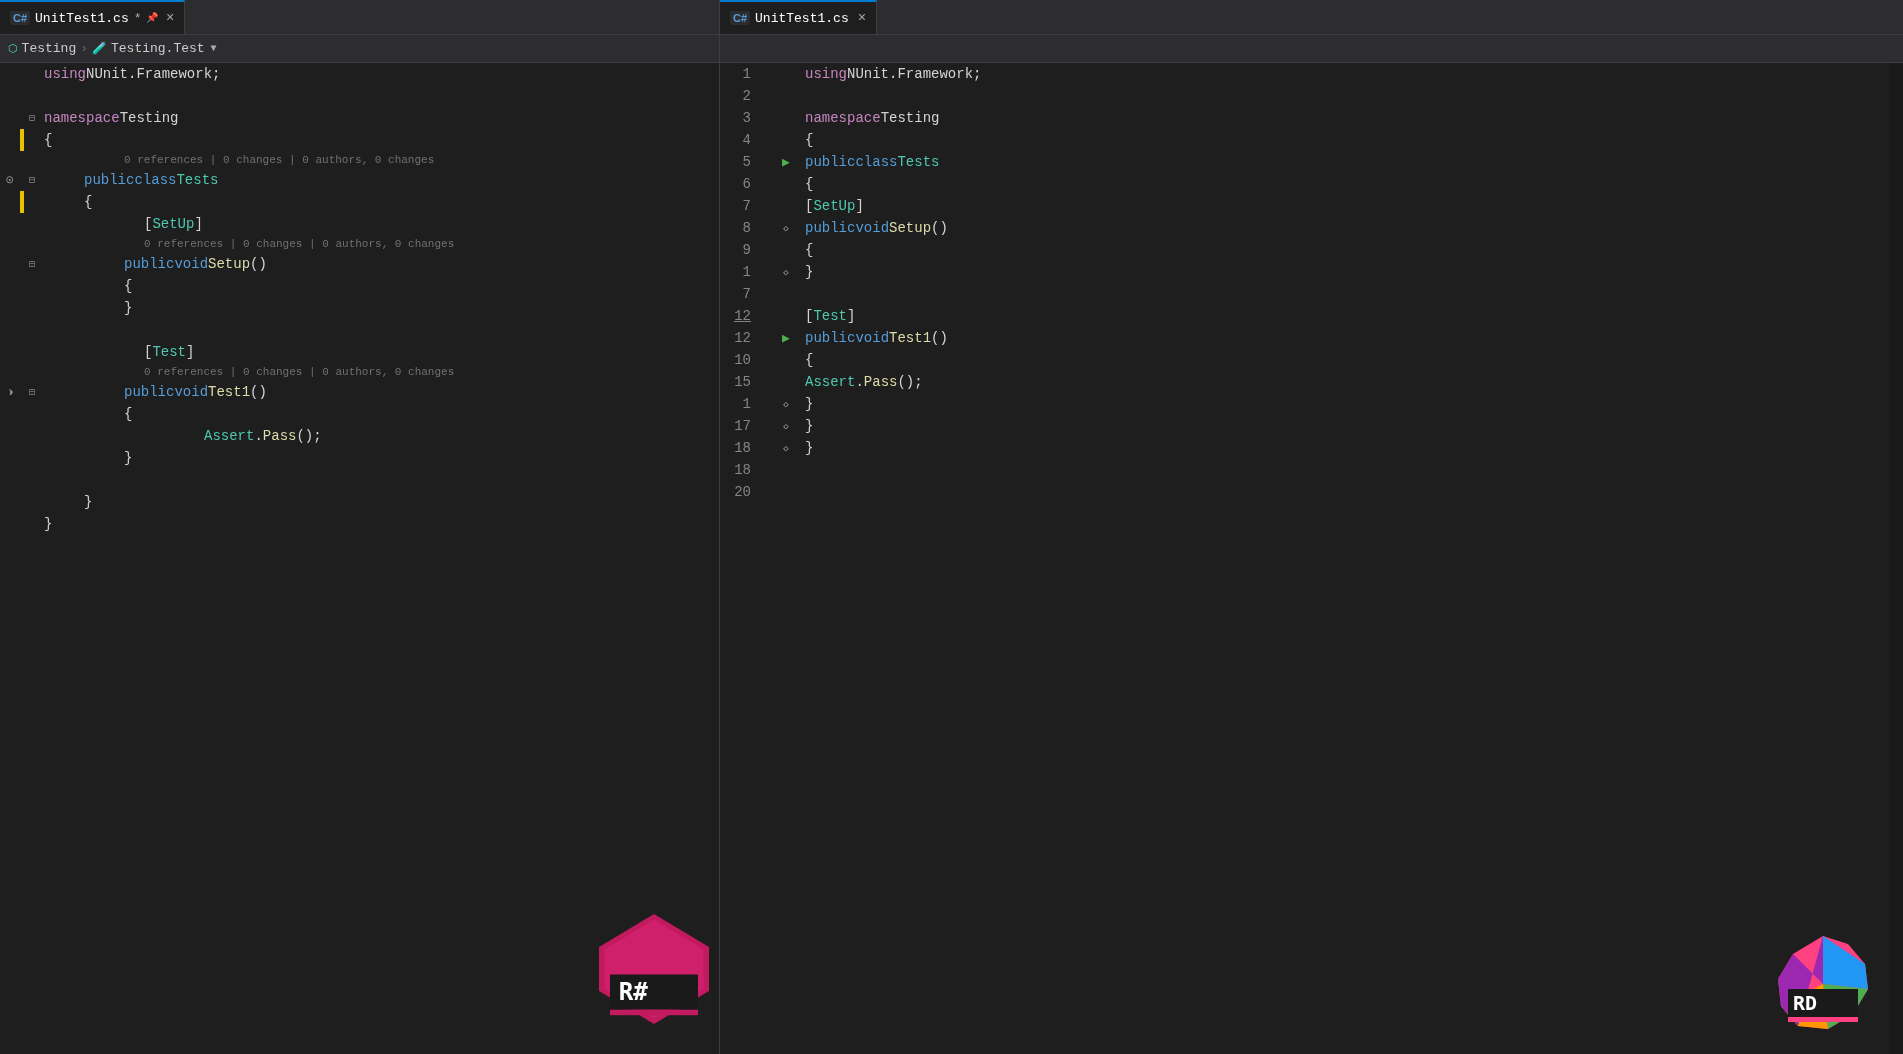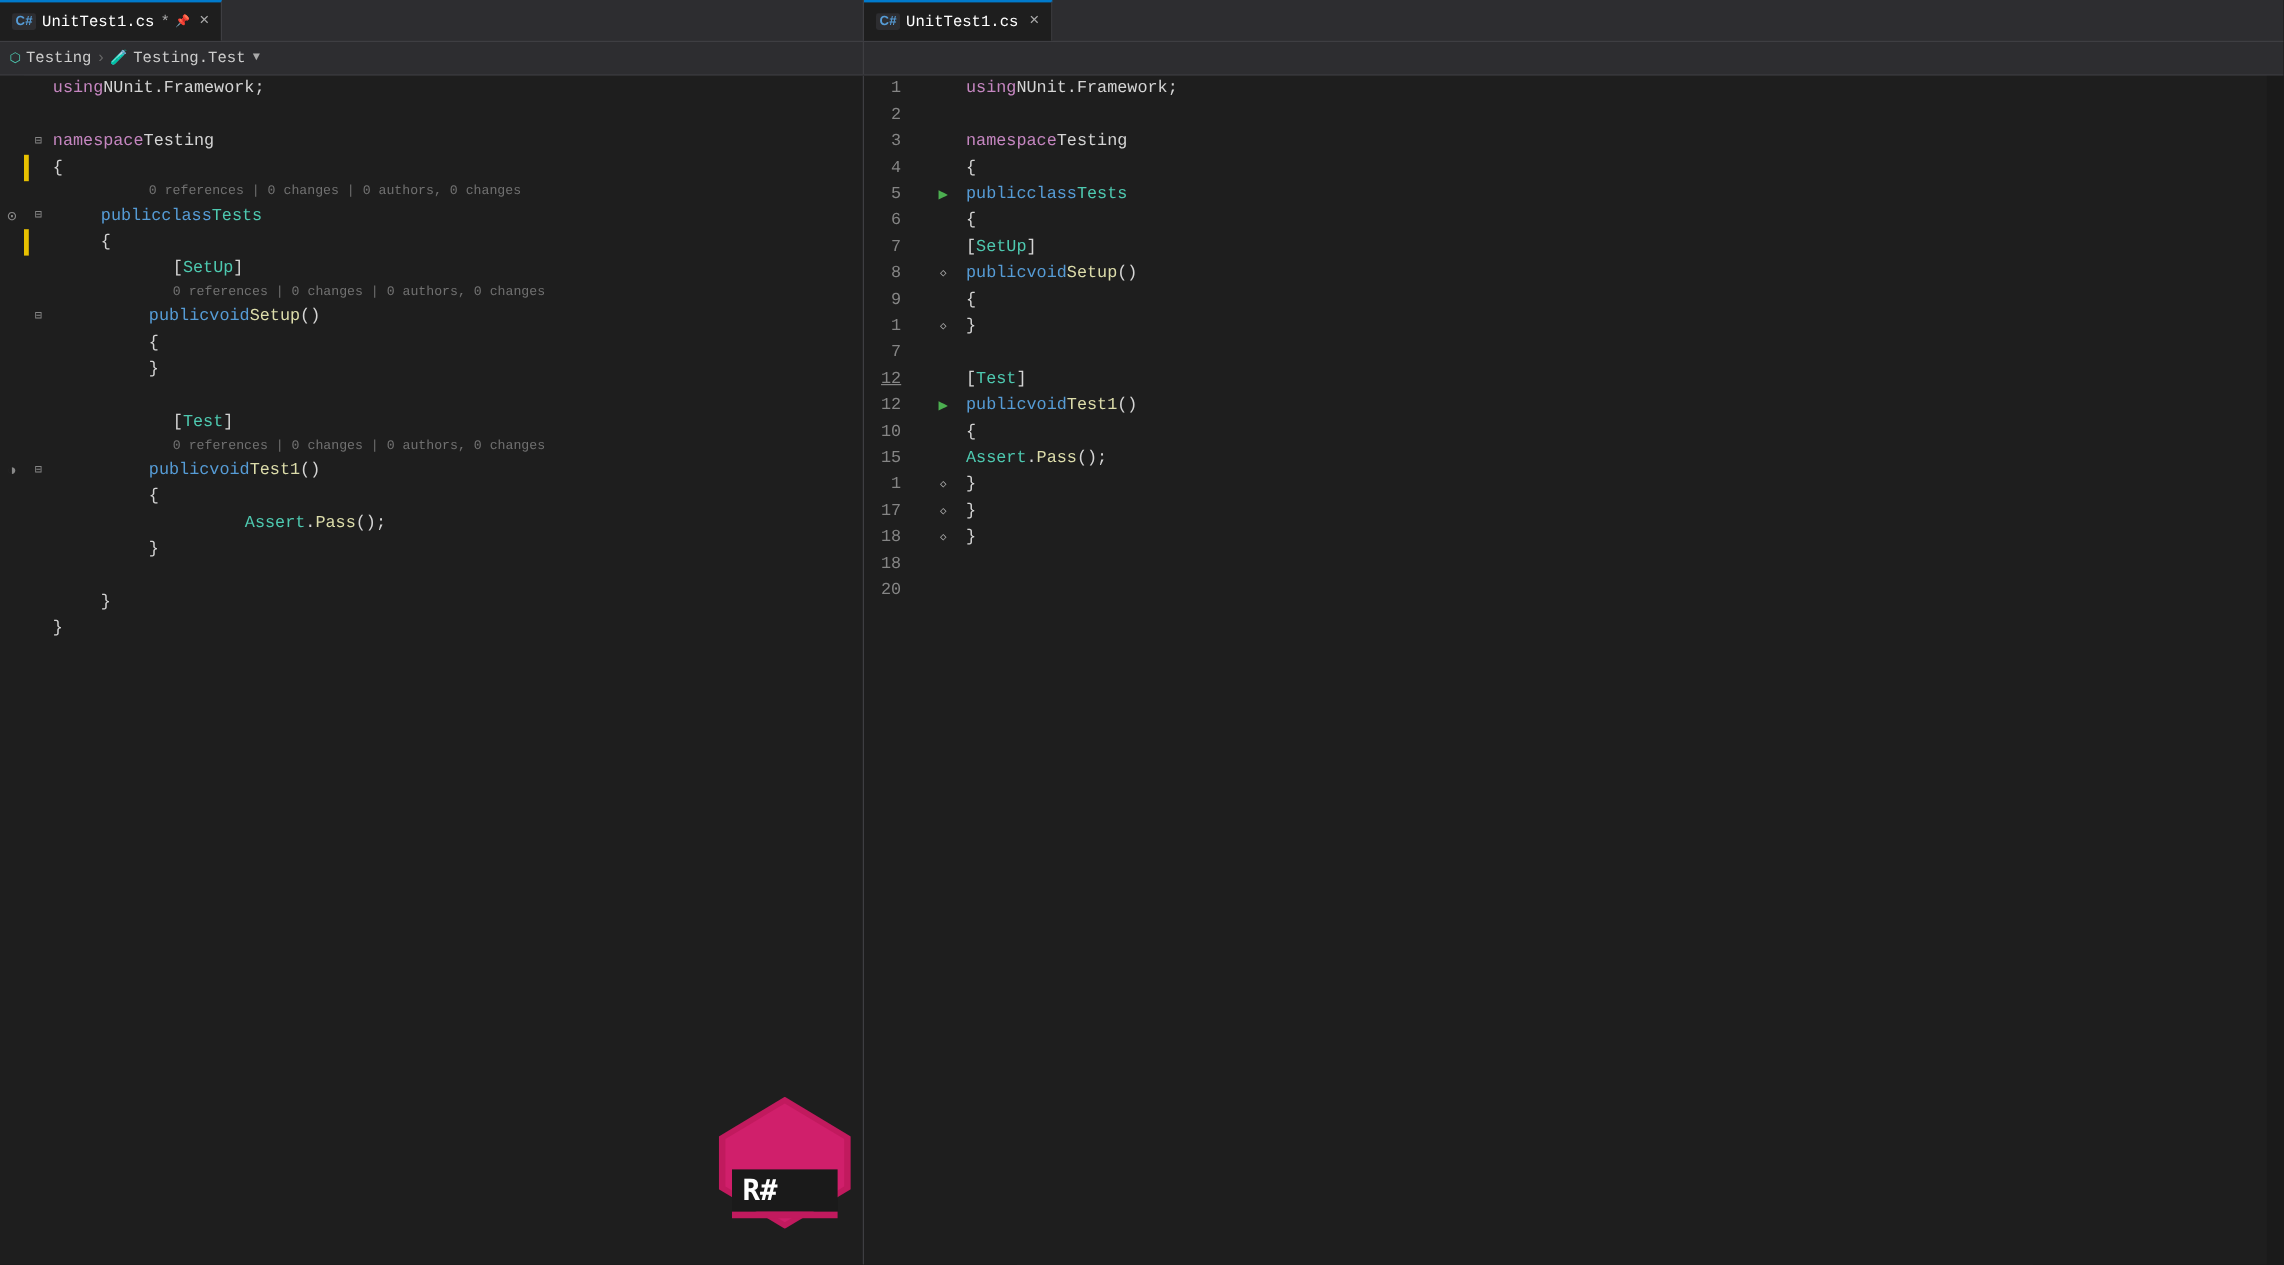--- a/index.html
+++ b/index.html
@@ -483,17 +483,31 @@
 
           <div style="height:22px;"></div>
 
           <div style="height:22px;"></div>
 
         </div>
 
         <div style="width:14px; background:#1a1a1a; flex-shrink:0;"></div>
       </div>
 
+      <div style="position:absolute; bottom:20px; right:30px; width:100px; height:100px;">
+        <svg viewBox="0 0 100 100" width="100" height="100">
+
+          <polygon points="50,2 75,10 92,30 95,55 80,80 55,95 25,92 8,72 5,45 20,20" fill="#ff4081"></polygon>
+          <polygon points="50,2 92,30 95,55 50,50" fill="#2196F3"></polygon>
+          <polygon points="50,50 95,55 80,80 55,95" fill="#4CAF50"></polygon>
+          <polygon points="50,50 55,95 25,92 8,72" fill="#FF9800"></polygon>
+          <polygon points="50,2 50,50 20,20 5,45 8,72 25,92" fill="#9C27B0"></polygon>
+
+          <rect x="15" y="55" width="70" height="28" fill="#1a1a1a"></rect>
+          <text x="20" y="76" font-family="Consolas,monospace" font-weight="bold" font-size="20" fill="white">RD</text>
+          <rect x="15" y="83" width="70" height="5" fill="#ff4081"></rect>
+        </svg>
+      </div>
 
     </div>
 
   </div>
 </div>
 
 </body></html>

